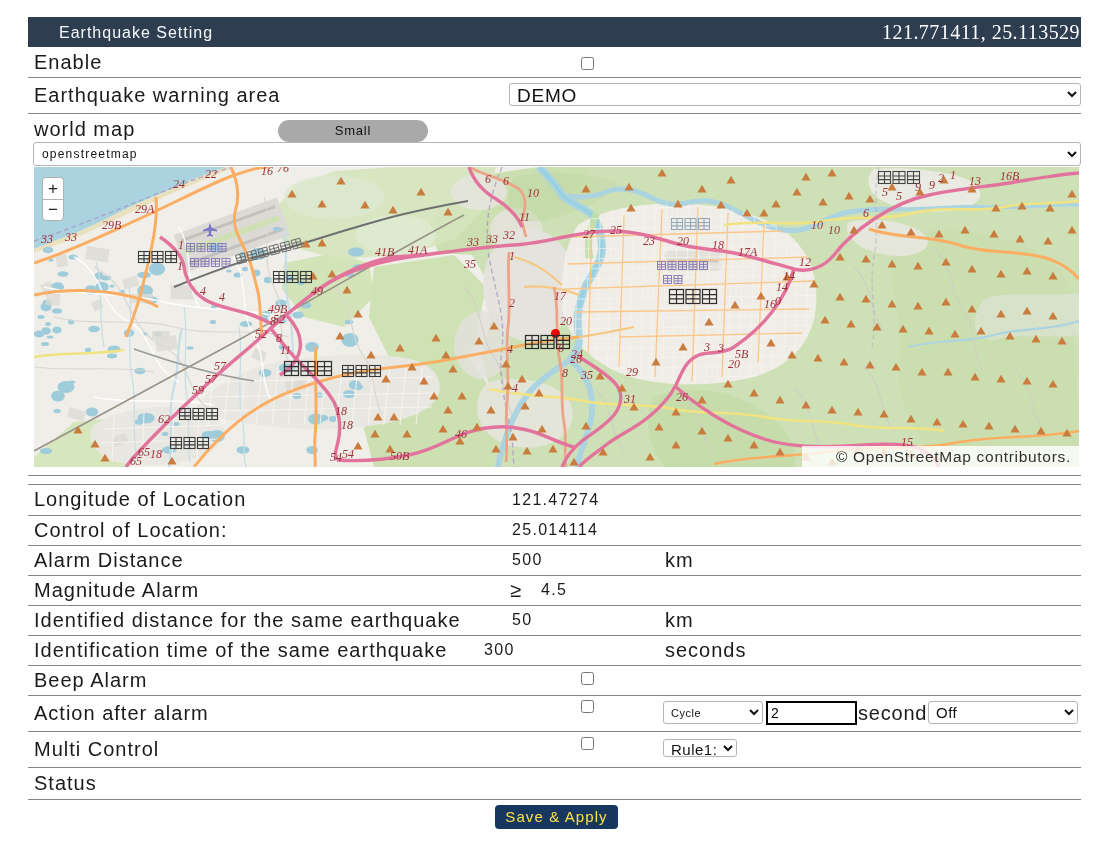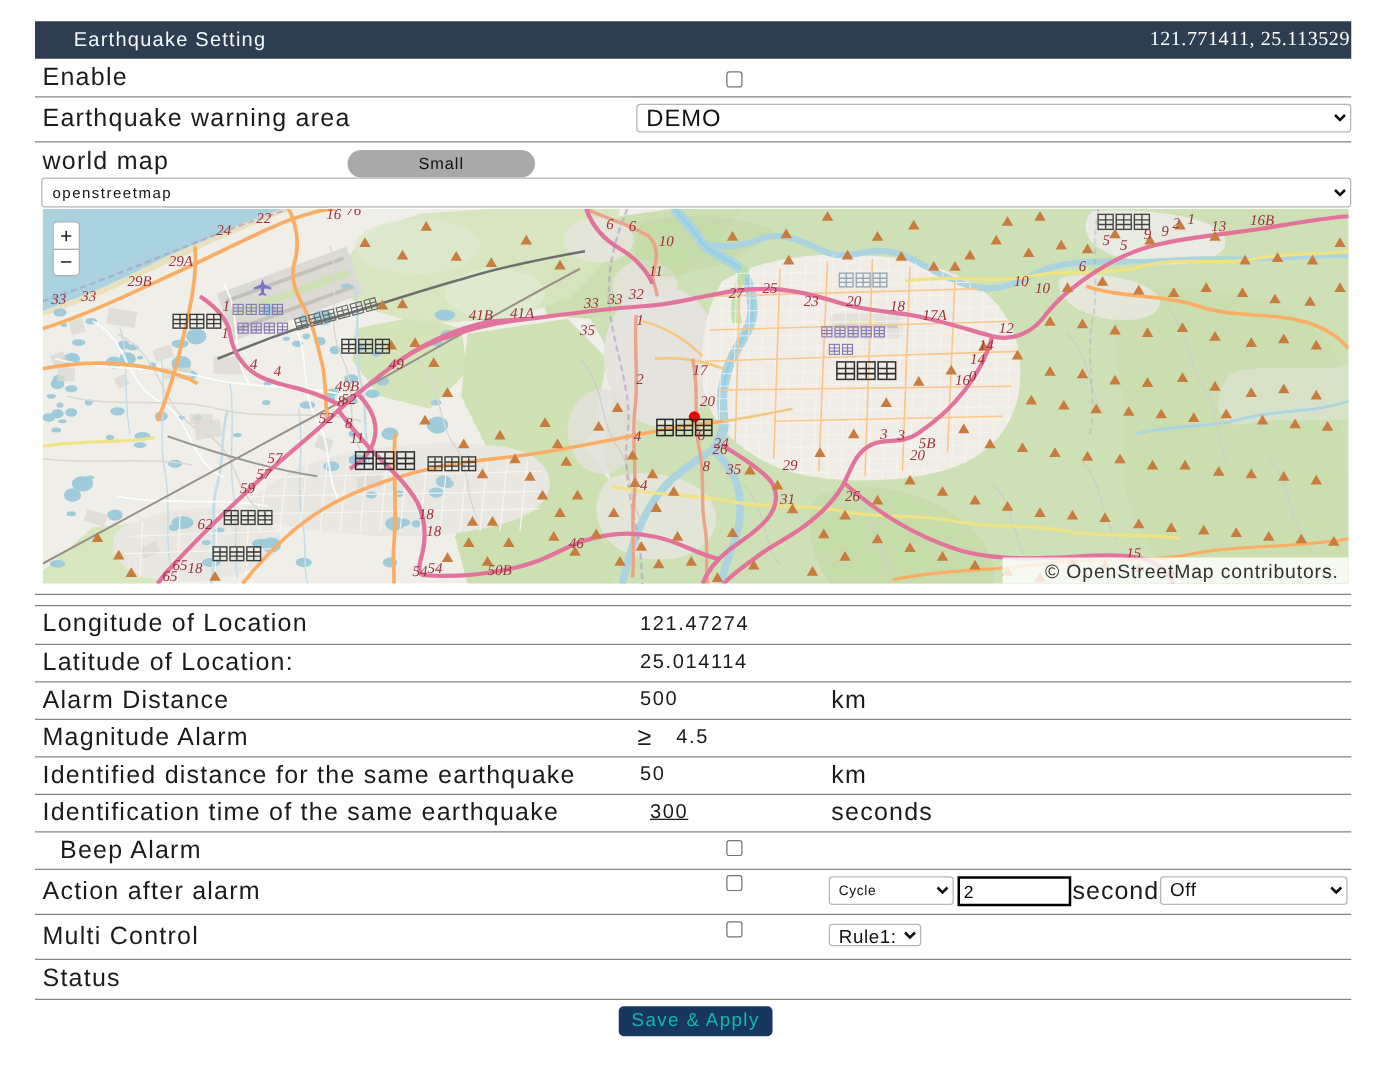--- a/index.html
+++ b/index.html
@@ -12,21 +12,21 @@
   color:#111; border-radius:3px; }
 input[type=checkbox] { margin:0; width:13px; height:13px; }
 .pill { position:absolute; width:150px; height:21.5px; background:#a9a9a9; border:none;
   border-radius:11px; font-size:13px; letter-spacing:0.8px; color:#111;
   text-align:center; line-height:21.5px; }
 </style></head>
 <body>
 
 <div class="abs" style="left:28px;top:17px;width:1053px;height:30px;background:#2e3d50;"></div>
 <div class="abs" style="left:59px;top:17px;height:30px;line-height:31px;font-size:16px;letter-spacing:1px;color:#f4f8fb;">Earthquake Setting</div>
-<div class="abs" style="left:28px;top:17px;width:1052px;height:30px;line-height:30px;text-align:right;font-family:'Liberation Serif',serif;font-size:16px;letter-spacing:0.45px;color:#fff;">121.771411, 25.113529</div>
+<div class="abs" style="left:28px;top:17px;width:1052px;height:30px;line-height:30px;text-align:right;font-family:'Liberation Serif',serif;font-size:20px;letter-spacing:0.45px;color:#fff;">121.771411, 25.113529</div>
 
 <div class="abs lbl" style="left:34px;top:47px;height:30px;line-height:30px;">Enable</div>
 <input type="checkbox" class="abs" style="left: 581px; top: 57px;">
 <div class="hline" style="top:77px;"></div>
 
 <div class="abs lbl" style="left:34px;top:77px;height:36px;line-height:36px;">Earthquake warning area</div>
 <select class="abs" style="left:509px;top:83px;width:572px;height:23px;font-size:19px;letter-spacing:0.8px;padding-left:3px;">
 <option>DEMO</option></select>
 <div class="hline" style="top:113px;"></div>
 
@@ -866,47 +866,47 @@
 <div class="hline" style="top:635px;"></div>
 <div class="hline" style="top:665px;"></div>
 <div class="hline" style="top:695px;"></div>
 <div class="hline" style="top:731px;"></div>
 <div class="hline" style="top:767px;"></div>
 <div class="hline" style="top:799px;"></div>
 
 <div class="abs lbl" style="left:34px;top:484px;height:31px;line-height:31px;">Longitude of Location</div>
 <div class="abs val" style="left:512px;top:484px;height:31px;line-height:31px;">121.47274</div>
 
-<div class="abs lbl" style="left:34px;top:515px;height:30px;line-height:30px;">Latitude of Location:</div>
+<div class="abs lbl" style="left:34px;top:515px;height:30px;line-height:30px;">Control of Location:</div>
 <div class="abs val" style="left:512px;top:515px;height:30px;line-height:30px;">25.014114</div>
 
 <div class="abs lbl" style="left:34px;top:545px;height:30px;line-height:30px;">Alarm Distance</div>
 <div class="abs val" style="left:512px;top:545px;height:30px;line-height:30px;">500</div>
 <div class="abs lbl" style="left:665px;top:545px;height:30px;line-height:30px;">km</div>
 
 <div class="abs lbl" style="left:34px;top:575px;height:30px;line-height:30px;">Magnitude Alarm</div>
 <div class="abs lbl" style="left:510px;top:575px;height:30px;line-height:30px;">≥</div>
 <div class="abs val" style="left:541px;top:575px;height:30px;line-height:30px;">4.5</div>
 
 <div class="abs lbl" style="left:34px;top:605px;height:30px;line-height:30px;">Identified distance for the same earthquake</div>
 <div class="abs val" style="left:512px;top:605px;height:30px;line-height:30px;">50</div>
 <div class="abs lbl" style="left:665px;top:605px;height:30px;line-height:30px;">km</div>
 
 <div class="abs lbl" style="left:34px;top:635px;height:30px;line-height:30px;">Identification time of the same earthquake</div>
-<div class="abs val" style="left:520px;top:635px;height:30px;line-height:30px;text-decoration:underline;">300</div>
+<div class="abs val" style="left:484px;top:635px;height:30px;line-height:30px;">300</div>
 <div class="abs lbl" style="left:665px;top:635px;height:30px;line-height:30px;">seconds</div>
 
-<div class="abs lbl" style="left:48px;top:665px;height:30px;line-height:30px;">Beep Alarm</div>
+<div class="abs lbl" style="left:34px;top:665px;height:30px;line-height:30px;">Beep Alarm</div>
 <input type="checkbox" class="abs" style="left: 581px; top: 672px;">
 
 <div class="abs lbl" style="left:34px;top:695px;height:36px;line-height:36px;">Action after alarm</div>
 <input type="checkbox" class="abs" style="left: 581px; top: 700px;">
 <select class="abs" style="left:663px;top:701px;width:100px;height:23px;font-size:11px;letter-spacing:0.5px;padding-left:3px;"><option>Cycle</option></select>
 <input type="text" value="2" class="abs" style="left: 766px; top: 701px; width: 91px; height: 24px; border: 2px solid rgb(0, 0, 0); font-size: 14px; padding: 0px 0px 0px 3px; font-family: &quot;Liberation Sans&quot;, sans-serif;">
 <div class="abs lbl" style="left:858px;top:695px;height:36px;line-height:36px;letter-spacing:0.8px;">seconds</div>
 <select class="abs" style="left:928px;top:701px;width:150px;height:23px;font-size:15px;letter-spacing:0.5px;padding-left:3px;"><option>Off</option></select>
 
 <div class="abs lbl" style="left:34px;top:731px;height:36px;line-height:36px;">Multi Control</div>
 <input type="checkbox" class="abs" style="left: 581px; top: 737px;">
 <select class="abs" style="left:663px;top:739px;width:74px;height:18px;font-size:15px;letter-spacing:0.5px;padding-left:3px;"><option>Rule1:</option></select>
 
 <div class="abs lbl" style="left:34px;top:767px;height:32px;line-height:32px;">Status</div>
 
-<div class="abs" style="left:495px;top:805px;width:123px;height:24px;background:#17375e;border-radius:4px;color:#14b8a6;font-size:15px;letter-spacing:1.1px;text-align:center;line-height:24px;">Save &amp; Apply</div>
+<div class="abs" style="left:495px;top:805px;width:123px;height:24px;background:#17375e;border-radius:4px;color:#fde047;font-size:15px;letter-spacing:1.1px;text-align:center;line-height:24px;">Save &amp; Apply</div>
 </body></html>

